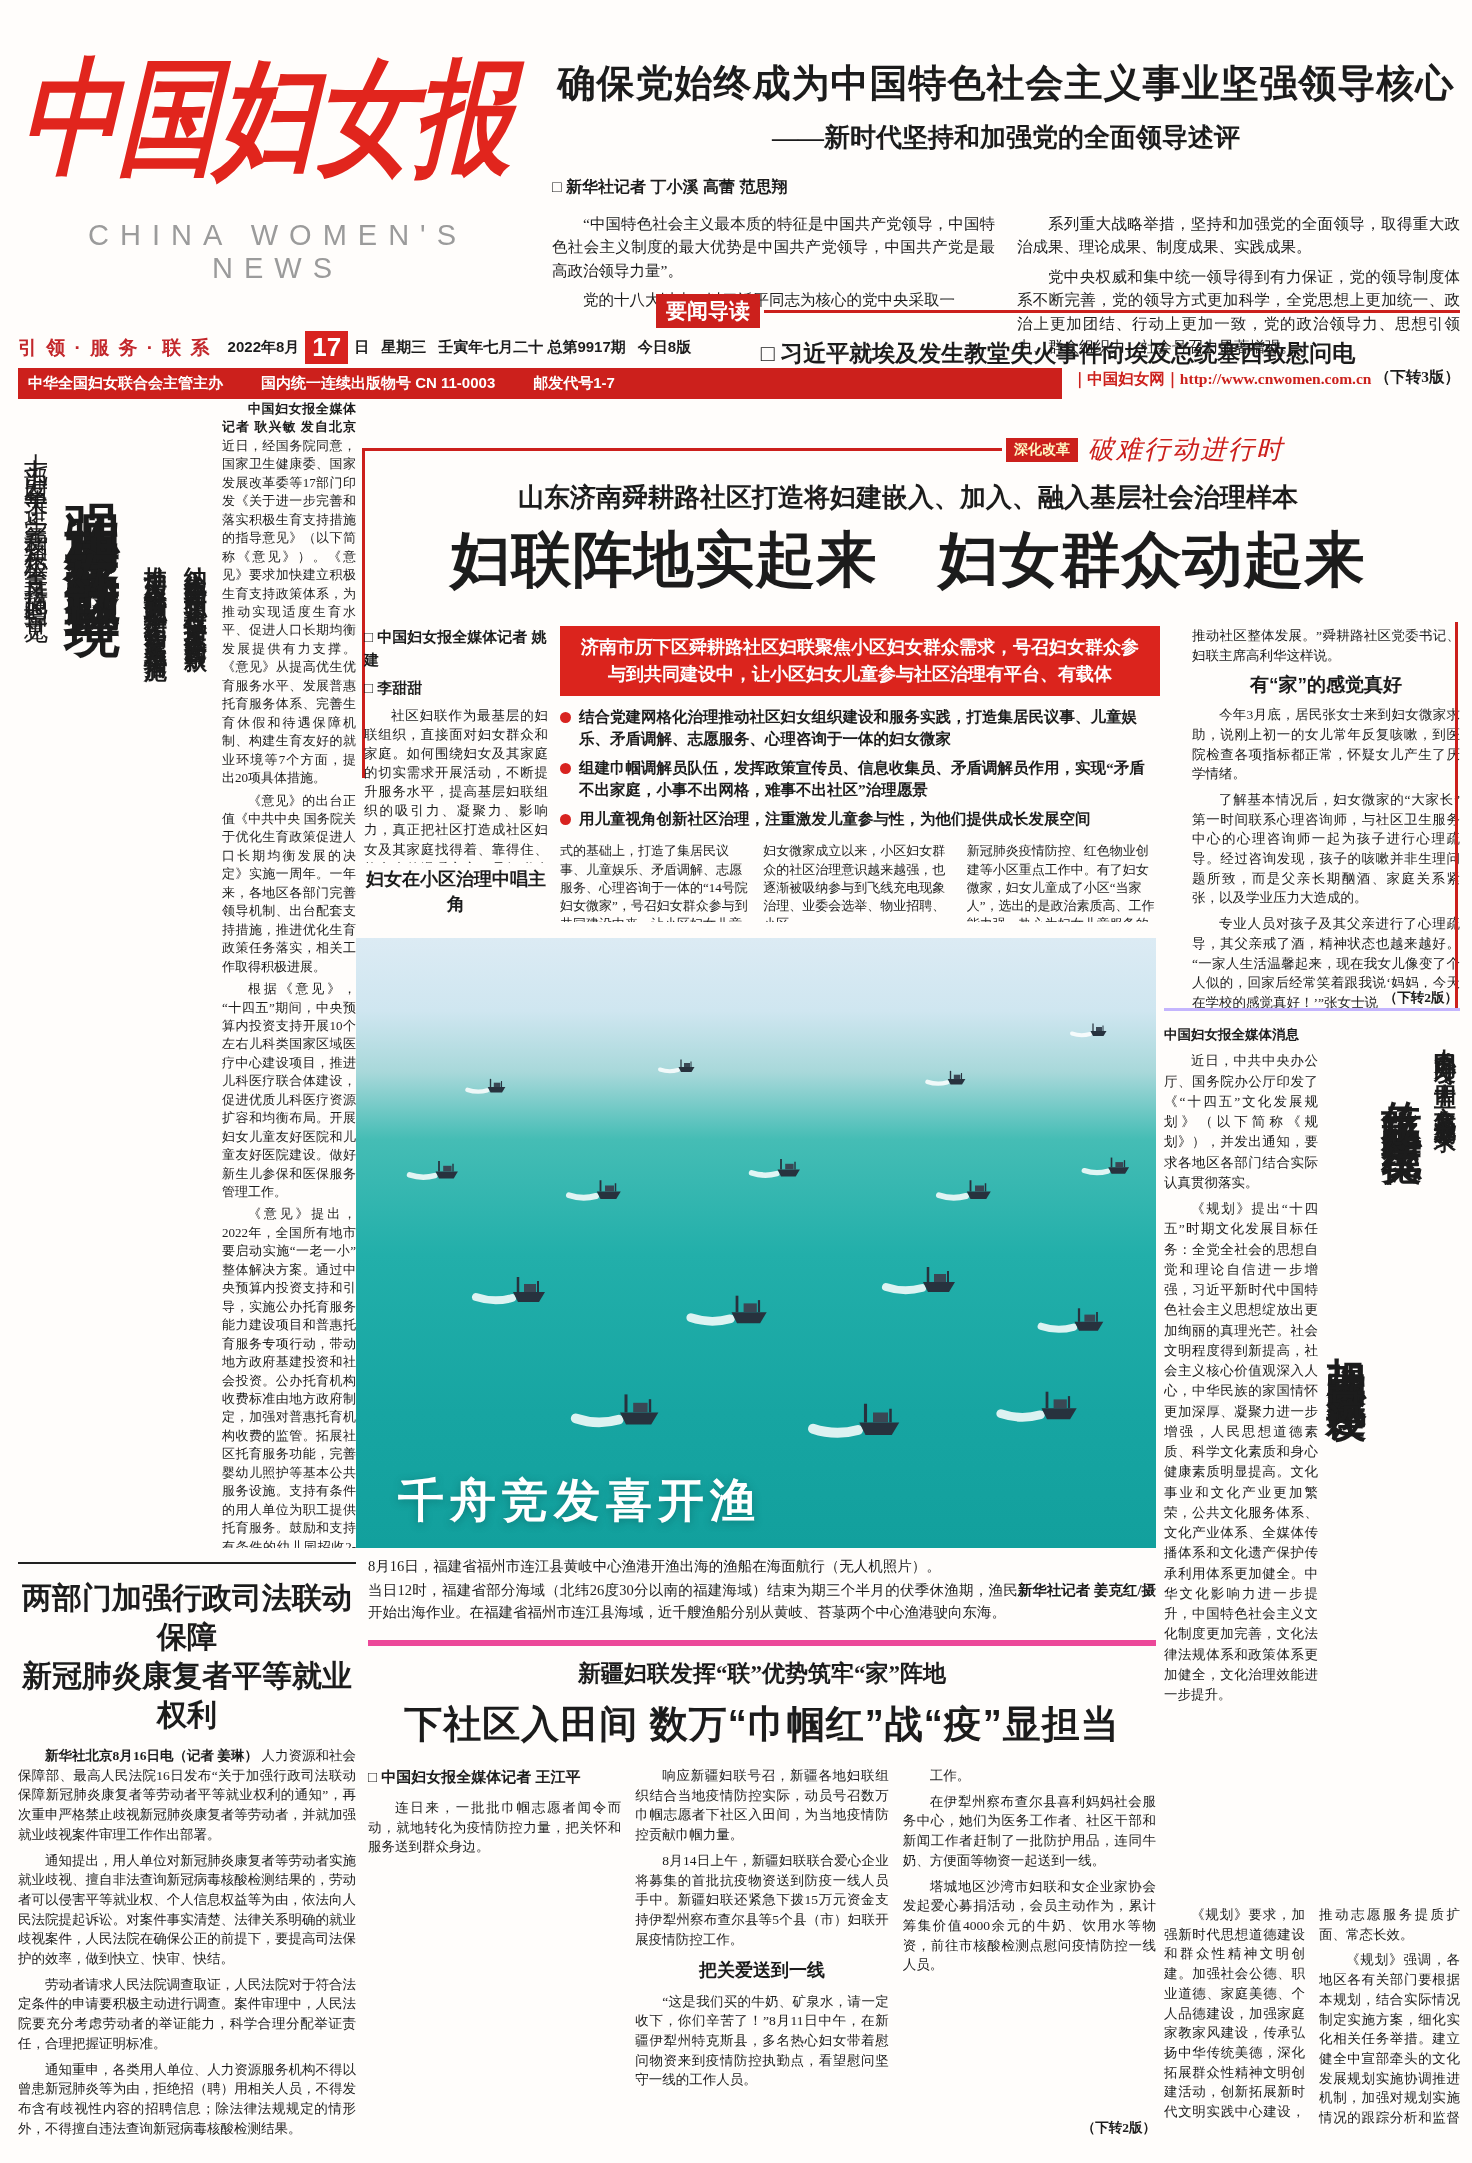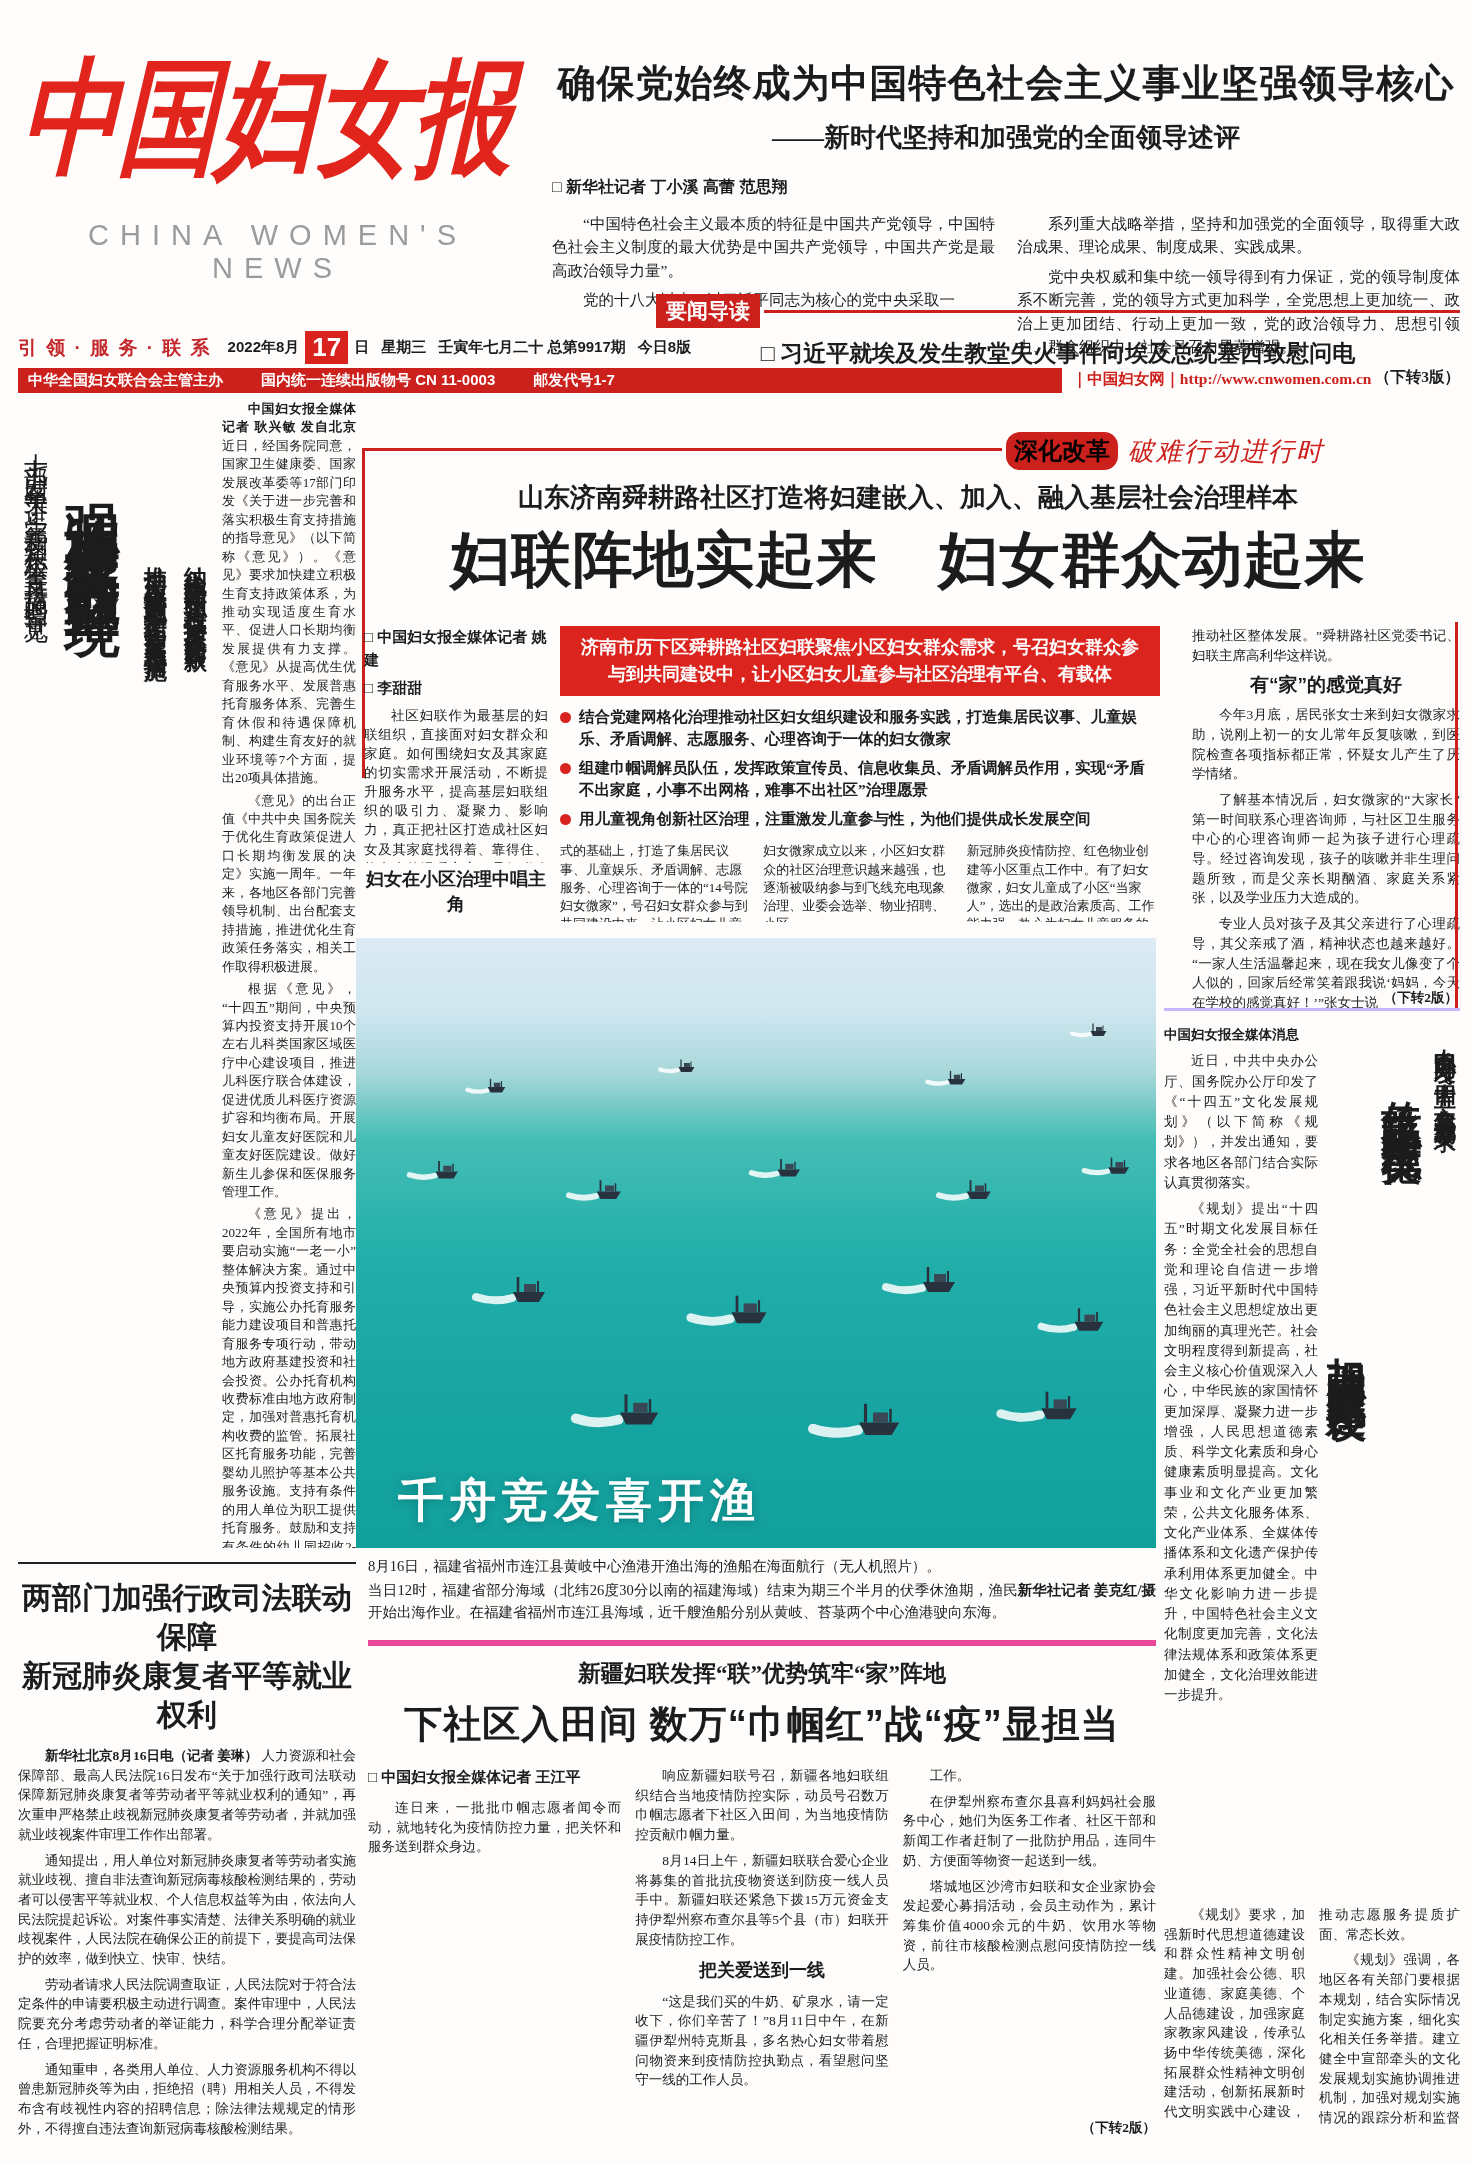--- a/index.html
+++ b/index.html
@@ -32,41 +32,41 @@
   .digest-label{background:#cc201c;color:#fff;font-size:21px;font-weight:bold;padding:3px 10px;}
   .digest-line{flex:1;height:3px;background:#cc201c;margin-left:4px;}
   .digest-item{font-size:23px;font-weight:bold;margin-top:10px;}
 
   
   .dateline{left:18px;top:331px;width:632px;display:flex;align-items:center;gap:6px;white-space:nowrap;
             font-family:"Liberation Sans",sans-serif;font-weight:bold;font-size:15px;}
   .dl-slogan{color:#c3272b;font-size:19px;letter-spacing:2px;margin-right:4px;}
   .dl-sep{width:2px;height:22px;background:#c3272b;}
   .dl-day{background:#d8231f;color:#fff;font-size:26px;padding:1px 7px;}
-  .redbar{left:18px;top:368px;width:1044px;height:25px;background:#cc201c;color:#fff;display:flex;
+  .redbar{left:18px;top:368px;width:1044px;height:31px;background:#cc201c;color:#fff;display:flex;
           align-items:center;gap:38px;padding-left:10px;box-sizing:border-box;
           font-family:"Liberation Sans",sans-serif;font-weight:bold;font-size:15px;white-space:nowrap;}
   .redbar-right{left:1072px;top:369px;color:#cc201c;font-weight:bold;font-size:15.5px;white-space:nowrap;}
 
   
   .left-article{left:18px;top:400px;width:338px;height:1148px;display:flex;gap:6px;overflow:hidden;}
   .la-kicker{writing-mode:vertical-rl;font-size:24px;letter-spacing:6px;padding-top:34px;width:34px;}
   .la-headline{writing-mode:vertical-rl;font-size:55px;font-weight:900;width:72px;padding-top:60px;
                letter-spacing:8px;}
   .la-subheads{writing-mode:vertical-rl;font-size:23px;font-weight:bold;width:80px;padding-top:148px;
                letter-spacing:4px;line-height:40px;}
   .la-body{flex:1;font-size:13px;line-height:1.42;overflow:hidden;}
   .la-body p{margin-bottom:4px;}
 
   
   .center-article{left:356px;top:430px;width:1104px;height:578px;}
   .ca-frame-top{position:absolute;left:6px;top:18px;width:640px;border-top:3px solid #cc201c;}
   .ca-frame-left{position:absolute;left:6px;top:18px;height:330px;border-left:3px solid #cc201c;}
   .ca-badges{position:absolute;left:650px;top:2px;display:flex;align-items:center;gap:10px;}
-  .ca-badge{background:#cc201c;color:#000000;font-size:24px;font-weight:bold;padding:3px 8px;border-radius:14px;}
+  .ca-badge{background:#cc201c;color:#fef9c3;font-size:14px;font-weight:bold;padding:3px 8px;}
   .ca-badge2{color:#cc201c;font-size:26px;font-weight:normal;font-style:italic;letter-spacing:2px;}
   .ca-kicker{position:absolute;left:0;top:50px;width:100%;text-align:center;font-size:26px;font-weight:bold;}
   .ca-headline{position:absolute;left:0;top:90px;width:100%;text-align:center;font-size:60px;font-weight:900;
                letter-spacing:1px;}
   .ca-body{position:absolute;left:8px;top:196px;width:796px;height:296px;display:flex;gap:12px;overflow:hidden;}
   .ca-col1{width:184px;display:flex;flex-direction:column;font-size:13.5px;line-height:1.42;}
   .ca-byline{font-size:15px;font-weight:bold;line-height:1.5;margin-bottom:6px;font-family:"Liberation Sans",sans-serif;}
   .ca-col1 .flow{flex:1;overflow:hidden;}
   .ca-subhead{font-size:18px;font-weight:bold;text-align:center;padding:4px 0;font-family:"Liberation Sans",sans-serif;}
   .ca-mid{flex:1;display:flex;flex-direction:column;}

